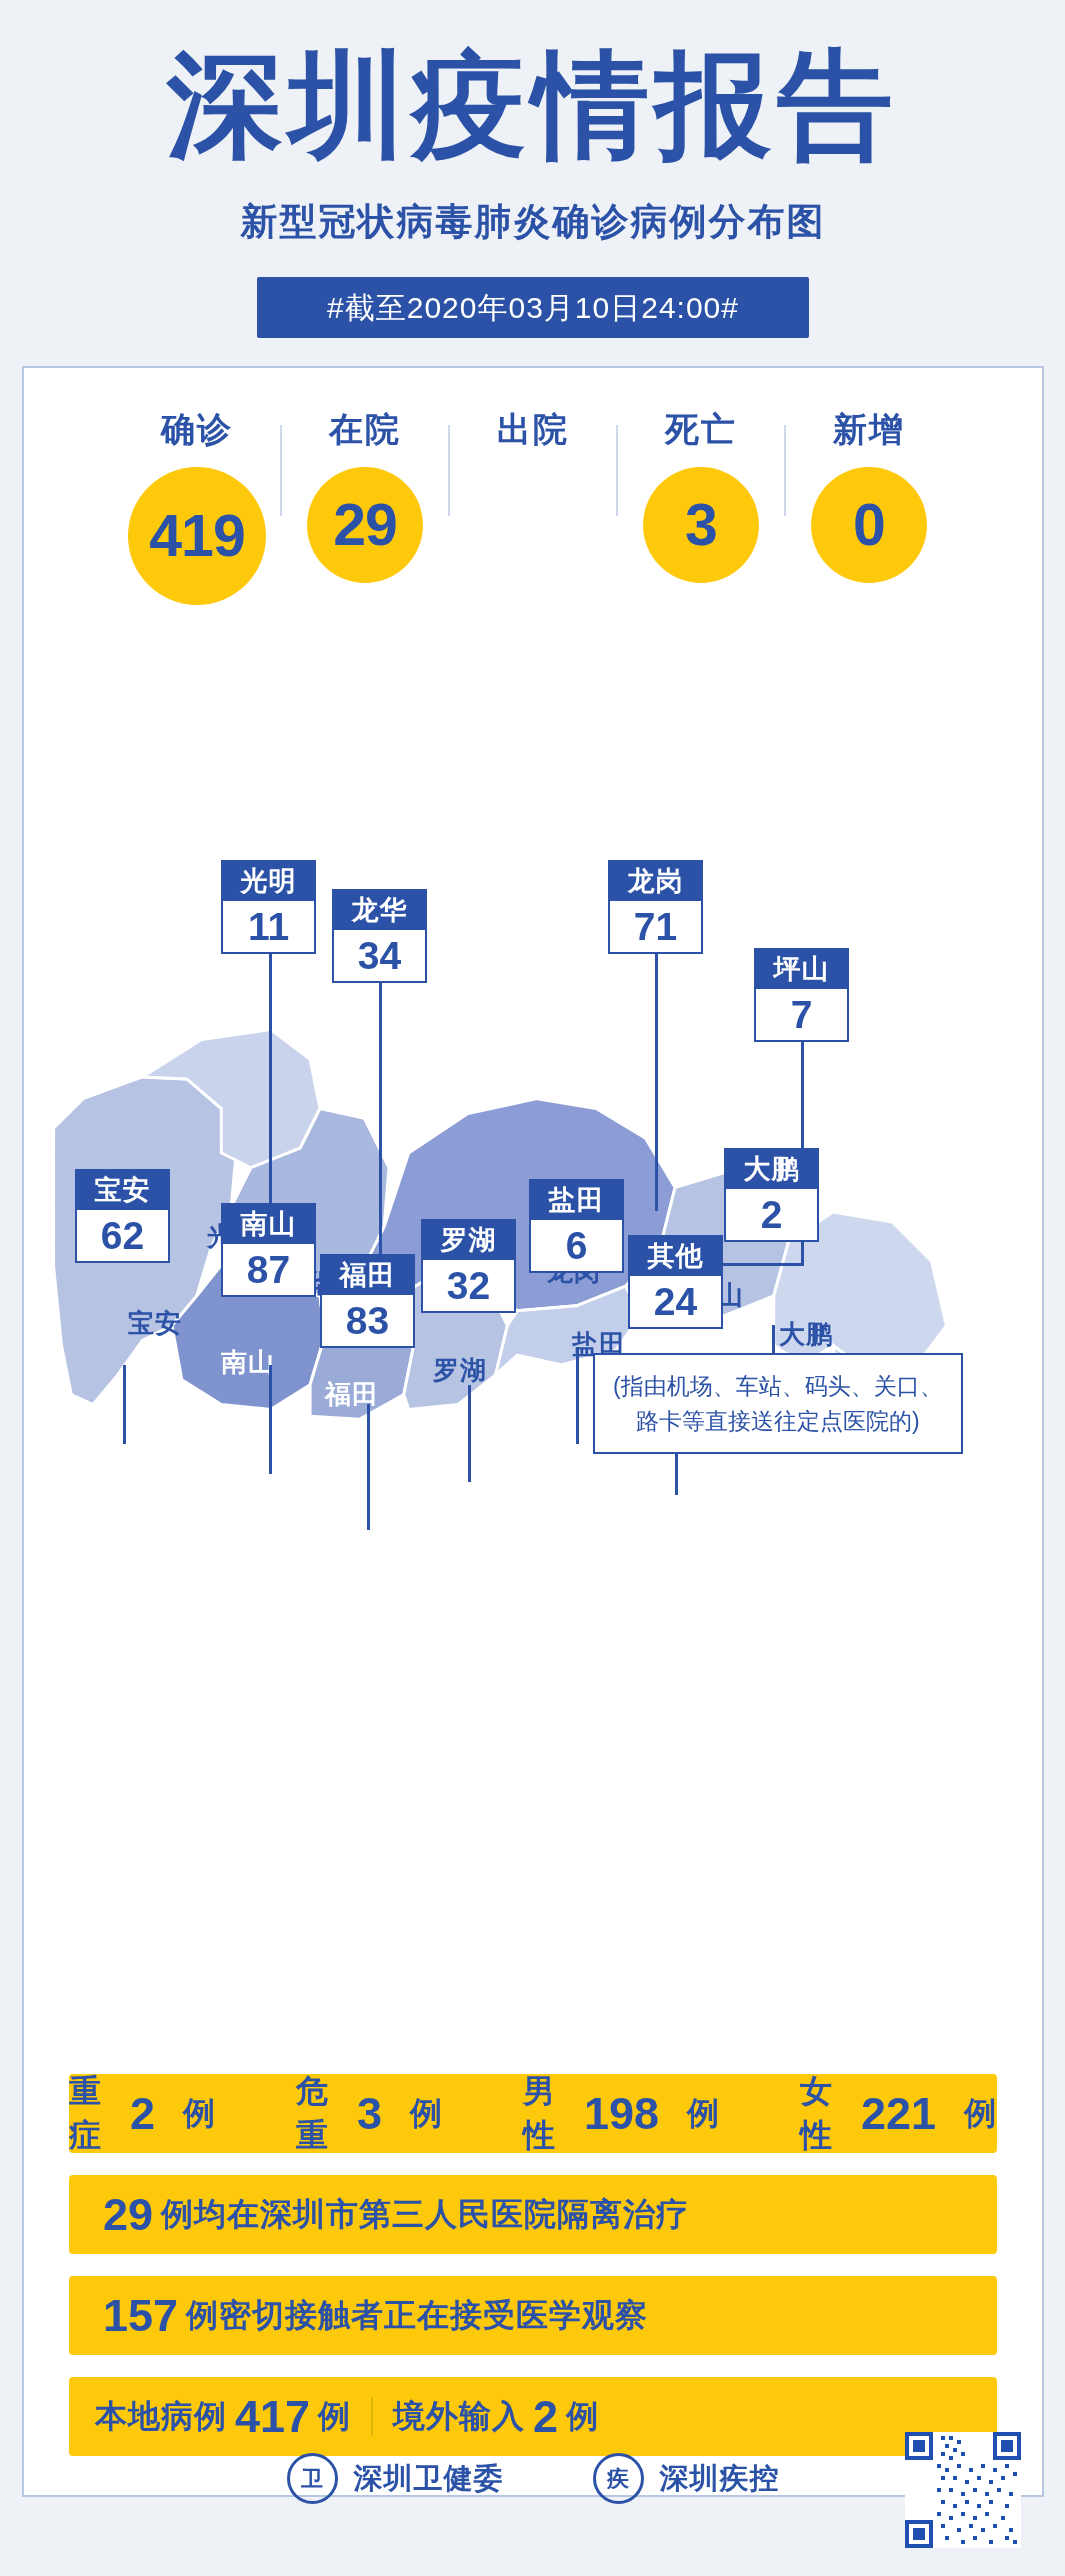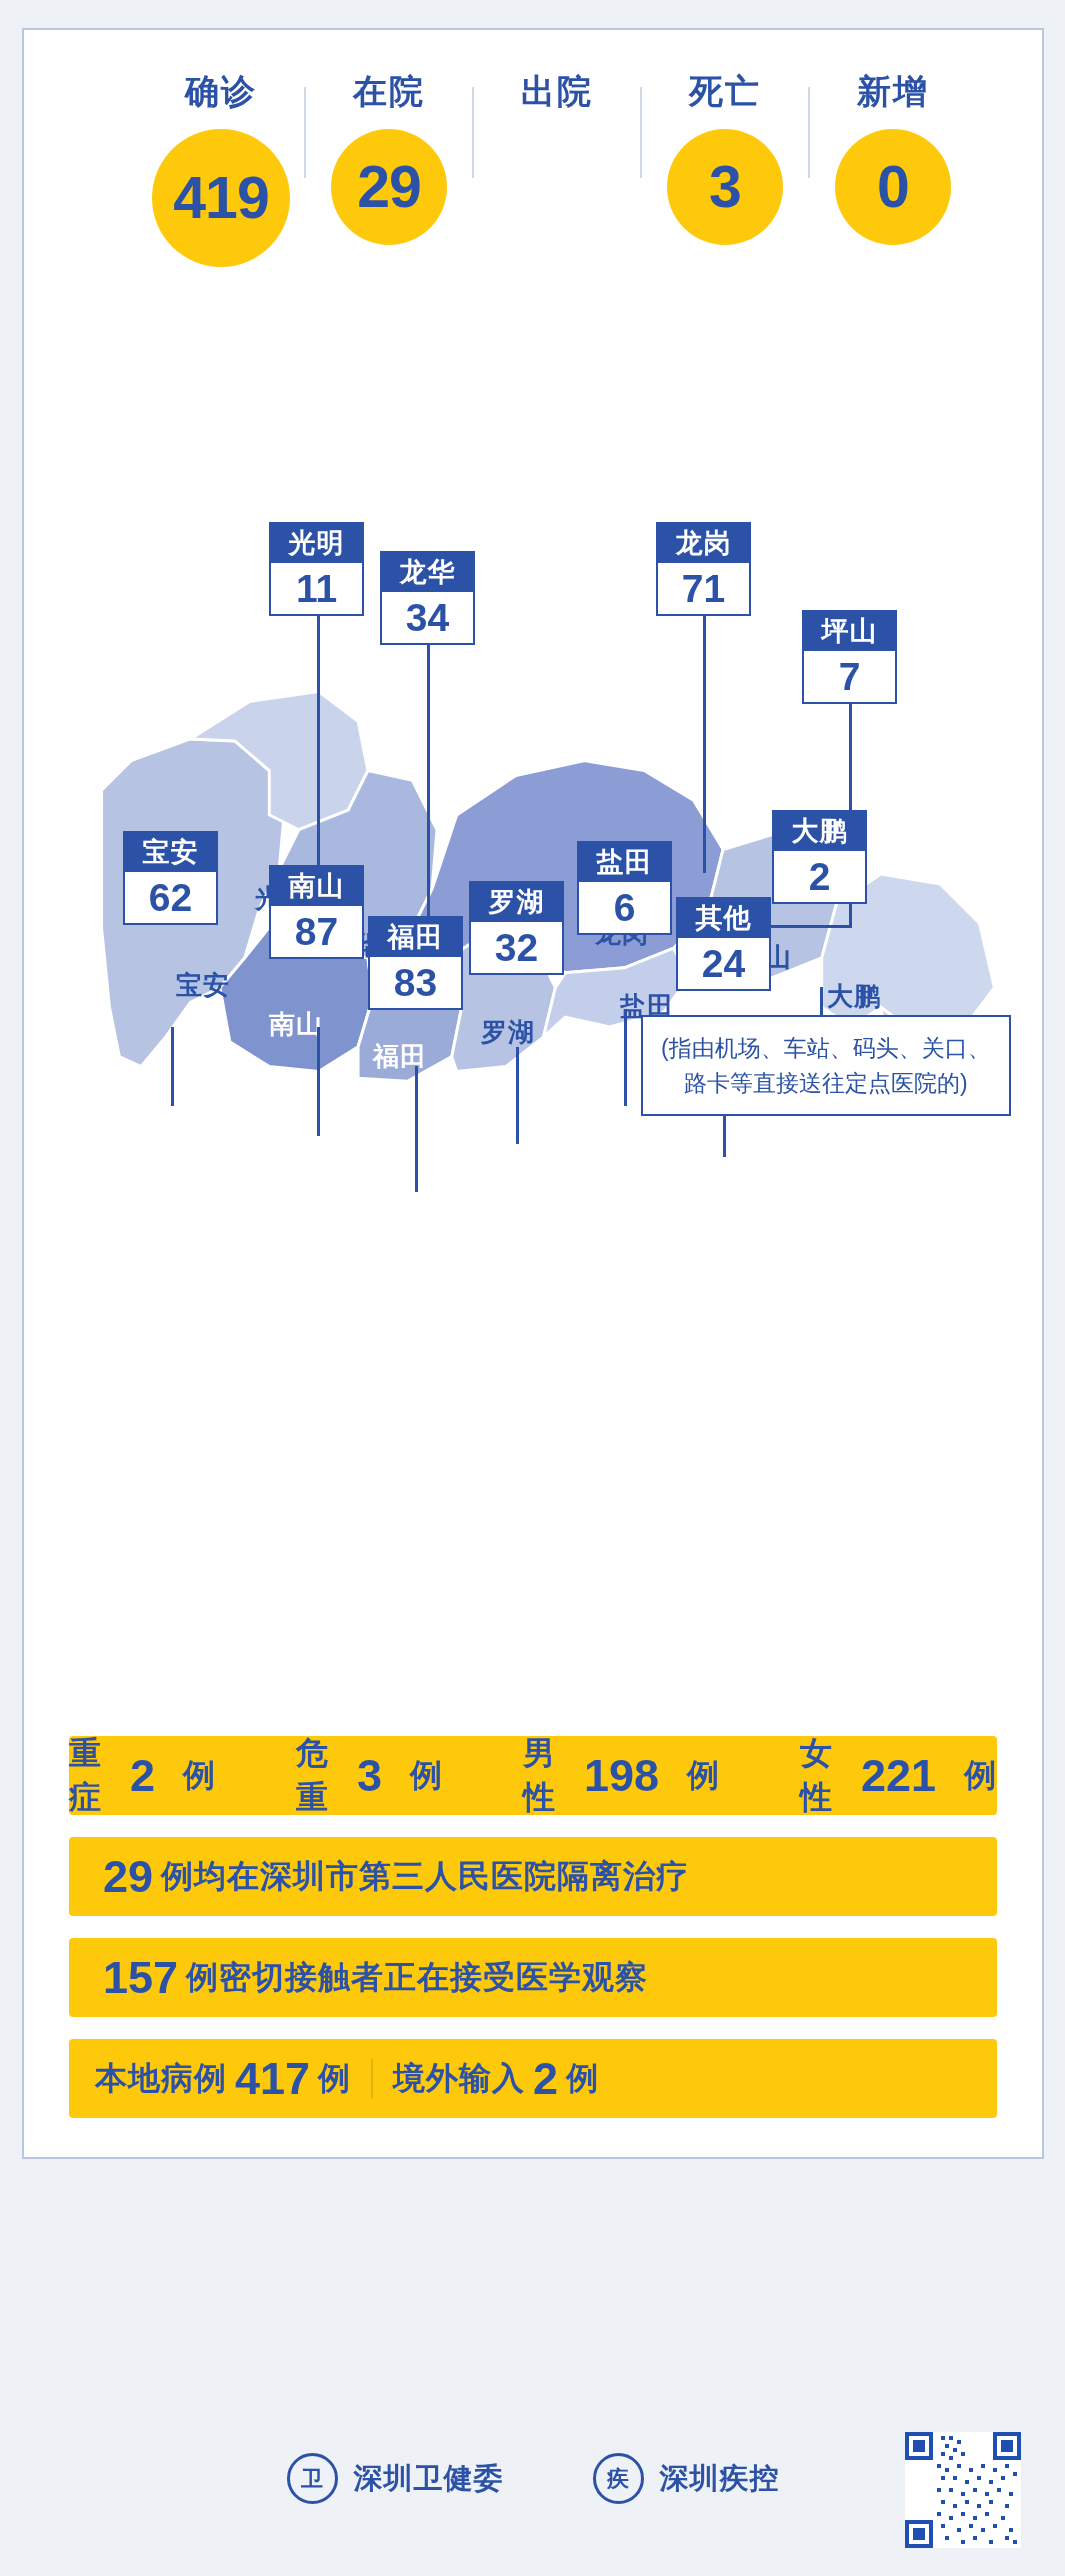--- a/index.html
+++ b/index.html
@@ -30,21 +30,20 @@
     background:#2b52a6;color:#ffffff;font-size:30px;letter-spacing:1px;
     border-radius:2px;
   }
 
   
   .card{
     position:relative;
     margin:28px 22px 0;width:1022px;box-sizing:border-box;
     background:#ffffff;border:2px solid #b8c6e2;
     height:2131px;
-    padding-left:48px;
   }
 
   
   .stats{
     display:flex;justify-content:center;align-items:flex-start;
     padding-top:39px;
   }
   .stat{
     width:166px;text-align:center;position:relative;
   }
@@ -123,20 +122,25 @@
   .flogo .fname{font-size:29px;font-weight:bold;color:#2b52a6;letter-spacing:1px;}
   .qr{
     position:absolute;right:45px;top:24px;width:116px;height:116px;
   }
 </style>
 </head>
 <body>
 
 <div class="poster">
 
+  <div class="header">
+    <div class="title">深圳疫情报告</div>
+    <div class="subtitle">新型冠状病毒肺炎确诊病例分布图</div>
+    <div class="datebar">#截至2020年03月10日24:00#</div>
+  </div>
 
   <div class="card">
 
     <div class="stats">
       <div class="stat wide">
         <div class="lbl">确诊</div>
         <div class="circle">
           <span class="num">419</span>
         </div>
       </div>

